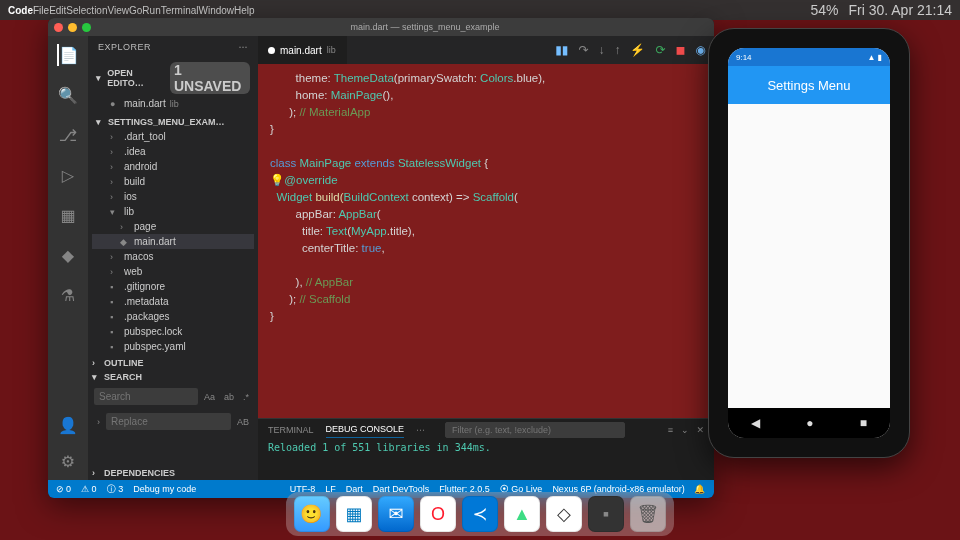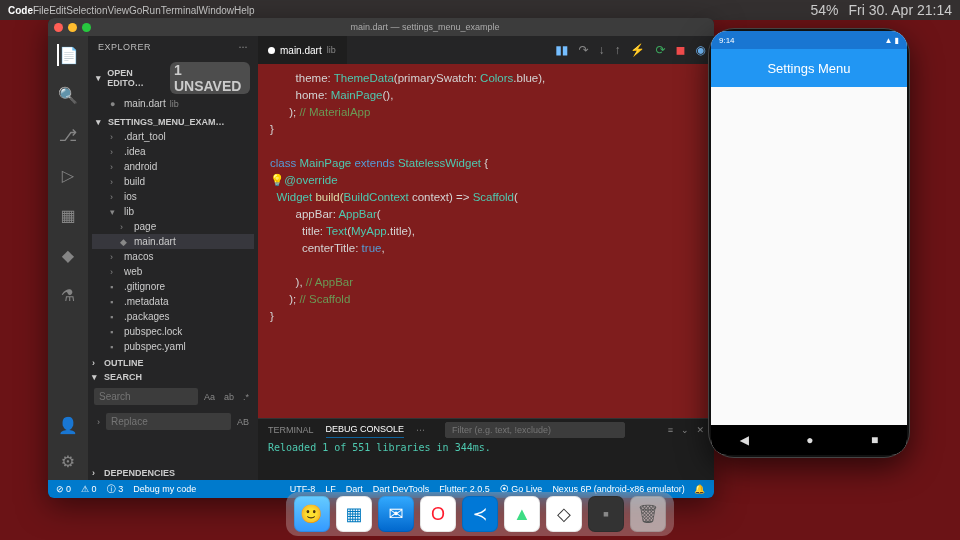--- a/index.html
+++ b/index.html
@@ -59,21 +59,21 @@
 .paneltabs .pt { cursor:pointer; padding:3px 0; }
 .paneltabs .pt.active { color:#fff; border-bottom:1px solid #0e639c; }
 .paneltabs input { margin-left:8px; background:#3c3c3c; border:1px solid #3c3c3c; color:#ccc; font-size:9px; padding:2px 6px; width:180px; border-radius:2px; }
 .paneltabs .pright { margin-left:auto; display:flex; gap:8px; }
 .panelbody { flex:1; padding:2px 10px; font-family:Menlo,monospace; font-size:10px; color:#4ec9b0; }
 
 .statusbar { height:18px; background:#007acc; display:flex; align-items:center; padding:0 8px; font-size:9px; color:#fff; gap:10px; }
 .statusbar .sr { margin-left:auto; display:flex; gap:10px; }
 
 
-.phone { position:absolute; right:50px; top:28px; width:202px; height:430px; background:#111; border-radius:26px; padding:2px; box-shadow:0 10px 30px rgba(0,0,0,0.6); border:1px solid #444; }
+.phone { position:absolute; right:50px; top:28px; width:202px; height:430px; background:#111; border-radius:26px; padding:19px; box-shadow:0 10px 30px rgba(0,0,0,0.6); border:1px solid #444; }
 .phone .screen { width:100%; height:100%; background:#fff; border-radius:16px; overflow:hidden; display:flex; flex-direction:column; }
 .pstatus { height:18px; background:#1976d2; display:flex; align-items:center; justify-content:space-between; padding:0 8px; font-size:8px; color:#fff; }
 .pappbar { height:38px; background:#2196f3; display:flex; align-items:center; justify-content:center; color:#fff; font-size:13px; }
 .pbody { flex:1; background:#fafafa; }
 .pnav { height:30px; background:#000; display:flex; align-items:center; justify-content:space-around; color:#ddd; font-size:12px; }
 .pnav span { cursor:pointer; }
 
 
 .dock { position:absolute; left:50%; bottom:4px; transform:translateX(-50%); height:44px; background:rgba(255,255,255,0.25); border-radius:12px; padding:4px 8px; display:flex; gap:6px; align-items:center; backdrop-filter: blur(8px); }
 .dockicon { width:36px; height:36px; border-radius:7px; display:flex; align-items:center; justify-content:center; font-size:18px; cursor:pointer; box-shadow:inset 0 0 0 1px rgba(0,0,0,0.1); }

